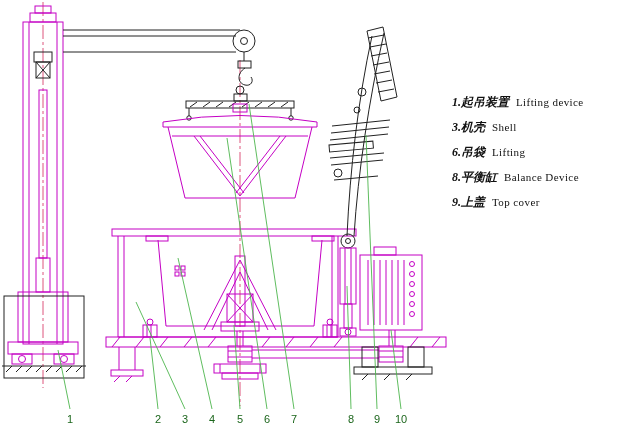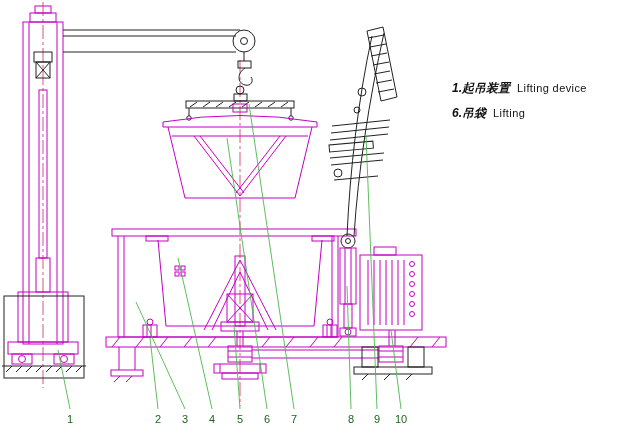--- a/index.html
+++ b/index.html
@@ -2,21 +2,21 @@
 <html><head>
 <meta charset="utf-8">
 <style>
   html,body{margin:0;padding:0;}
   body{
     width:638px;height:442px;position:relative;overflow:hidden;
     background:#ffffff;font-family:"Liberation Sans",sans-serif;
   }
   .stage{position:absolute;left:0;top:0;}
   svg{display:block;}
-  .legend{position:absolute;left:452px;top:74px;width:186px;color:#111;}
+  .legend{position:absolute;left:452px;top:88px;width:186px;color:#111;font-family:Liberation Serif, serif;}
   .legend-row{height:25px;line-height:25px;white-space:nowrap;}
   .lg-num,.lg-zh{font-weight:bold;font-style:italic;font-size:12px;}
   .lg-en{font-size:11px;margin-left:7px;letter-spacing:.4px;}
   text{font-family:"Liberation Sans",sans-serif;font-size:11px;}
 </style>
 </head>
 <body>
 
 <div class="stage">
 <svg width="638" height="442" viewBox="0 0 638 442">
@@ -278,15 +278,24 @@
     <text x="401" y="423">10</text>
   </g>
 </svg>
 </div>
 
 <div class="legend">
   <div class="legend-row">
     <span class="lg-num">1.</span><span class="lg-zh">起吊装置</span><span class="lg-en">Lifting device</span>
   </div>
   <div class="legend-row">
+    <span class="lg-num">3.</span><span class="lg-zh">机壳</span><span class="lg-en">Shell</span>
+  </div>
+  <div class="legend-row">
     <span class="lg-num">6.</span><span class="lg-zh">吊袋</span><span class="lg-en">Lifting</span>
   </div>
+  <div class="legend-row">
+    <span class="lg-num">8.</span><span class="lg-zh">平衡缸</span><span class="lg-en">Balance Device</span>
+  </div>
+  <div class="legend-row">
+    <span class="lg-num">9.</span><span class="lg-zh">上盖</span><span class="lg-en">Top cover</span>
+  </div>
 </div>
 
 </body></html>

